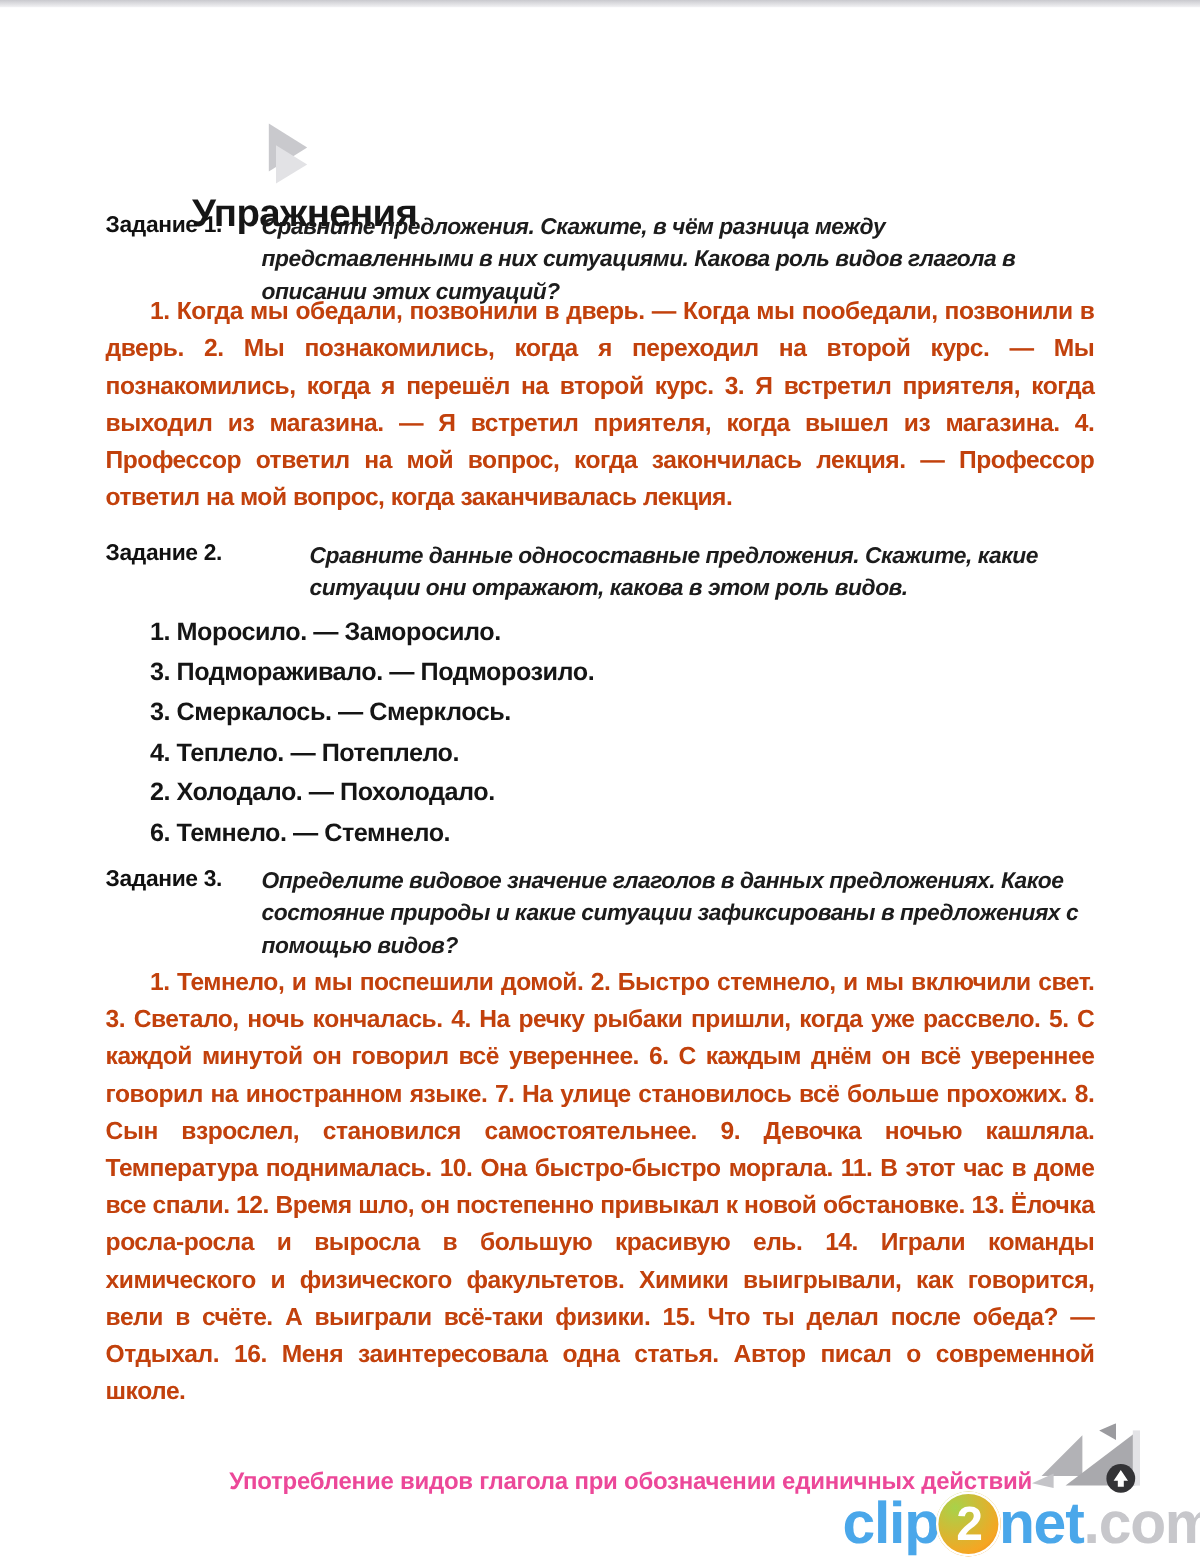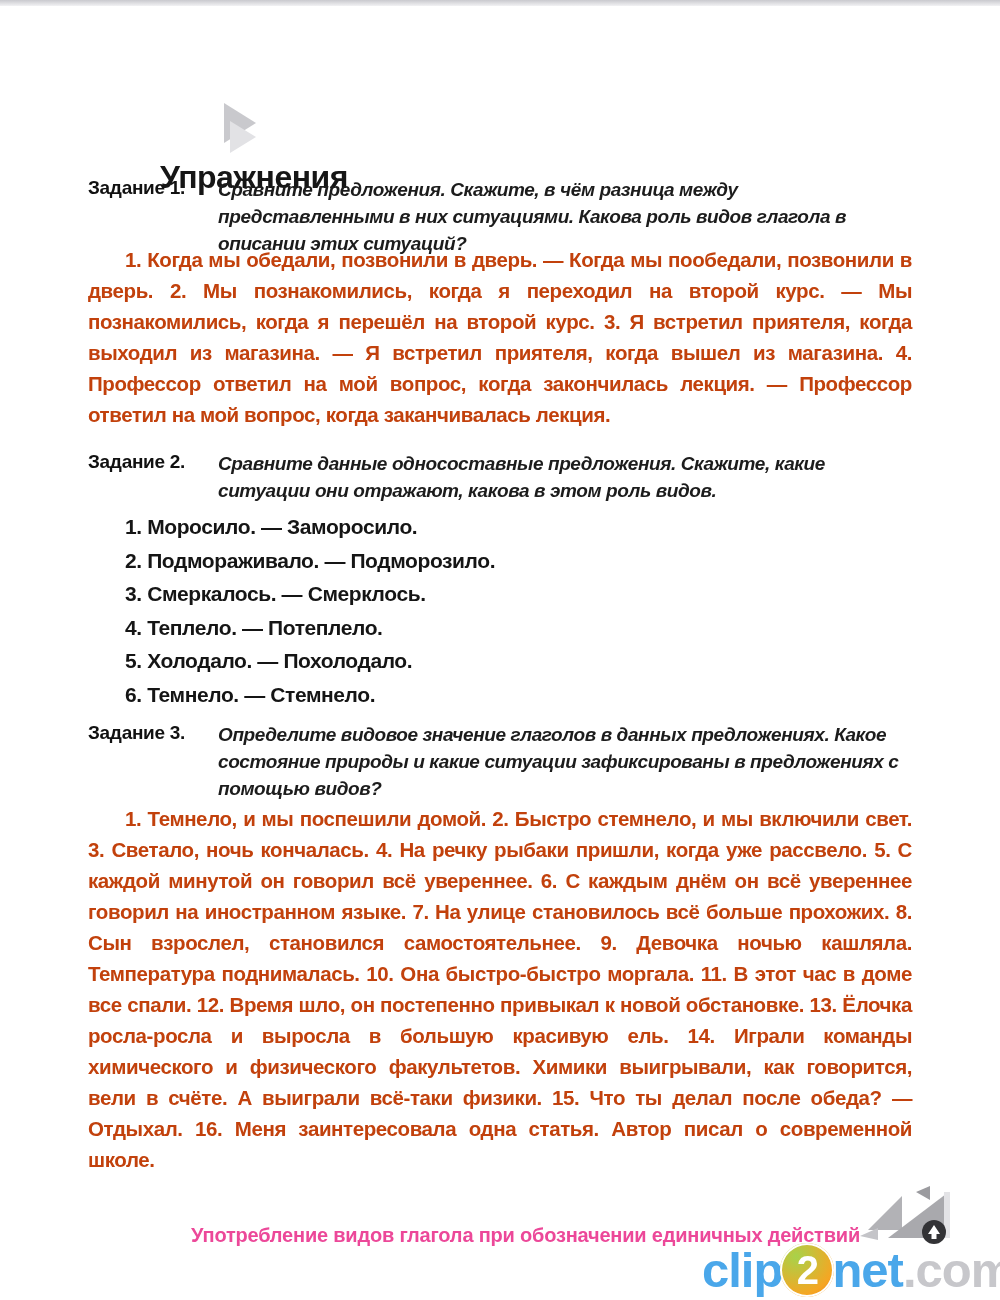--- a/index.html
+++ b/index.html
@@ -118,30 +118,30 @@
     </div>
     <div class="exercises-title">Упражнения</div>
   </div>
 
   <div class="task-row" style="top: 176px;">
     <div class="task-label">Задание 1.</div>
     <div class="task-instruction">Сравните предложения. Скажите, в чём разница между представленными в них ситуациями. Какова роль видов глагола в описании этих ситуаций?</div>
   </div>
   <div class="body-paragraph" style="top: 244px;">1. Когда мы обедали, позвонили в дверь. — Когда мы пообедали, позвонили в дверь. 2. Мы познакомились, когда я переходил на второй курс. — Мы познакомились, когда я перешёл на второй курс. 3. Я встретил приятеля, когда выходил из магазина. — Я встретил приятеля, когда вышел из магазина. 4. Профессор ответил на мой вопрос, когда закончилась лекция. — Профессор ответил на мой вопрос, когда заканчивалась лекция.</div>
 
-  <div class="task-row" style="top: 450px;">
+  <div class="task-row" style="top: 450px; gap: 40px;">
     <div class="task-label">Задание 2.</div>
     <div class="task-instruction">Сравните данные односоставные предложения. Скажите, какие ситуации они отражают, какова в этом роль видов.</div>
   </div>
   <ul class="pair-list" style="top: 510px;">
     <li>1. Моросило. — Заморосило.</li>
-    <li>2. Подмораживало. — Подморозило.</li>
+    <li>3. Подмораживало. — Подморозило.</li>
     <li>3. Смеркалось. — Смерклось.</li>
     <li>4. Теплело. — Потеплело.</li>
-    <li>5. Холодало. — Похолодало.</li>
+    <li>2. Холодало. — Похолодало.</li>
     <li>6. Темнело. — Стемнело.</li>
   </ul>
 
   <div class="task-row" style="top: 676px; margin-top: 45px;">
     <div class="task-label">Задание 3.</div>
     <div class="task-instruction">Определите видовое значение глаголов в данных предложениях. Какое состояние природы и какие ситуации зафиксированы в предложениях с помощью видов?</div>
   </div>
   <div class="body-paragraph" style="top: 803px;">1. Темнело, и мы поспешили домой. 2. Быстро стемнело, и мы включили свет. 3. Светало, ночь кончалась. 4. На речку рыбаки пришли, когда уже рассвело. 5. С каждой минутой он говорил всё увереннее. 6. С каждым днём он всё увереннее говорил на иностранном языке. 7. На улице становилось всё больше прохожих. 8. Сын взрослел, становился самостоятельнее. 9. Девочка ночью кашляла. Температура поднималась. 10. Она быстро-быстро моргала. 11. В этот час в доме все спали. 12. Время шло, он постепенно привыкал к новой обстановке. 13. Ёлочка росла-росла и выросла в большую красивую ель. 14. Играли команды химического и физического факультетов. Химики выигрывали, как говорится, вели в счёте. А выиграли всё-таки физики. 15. Что ты делал после обеда? — Отдыхал. 16. Меня заинтересовала одна статья. Автор писал о современной школе.</div>
 
   <div class="footer-title">Употребление видов глагола при обозначении единичных действий</div>

